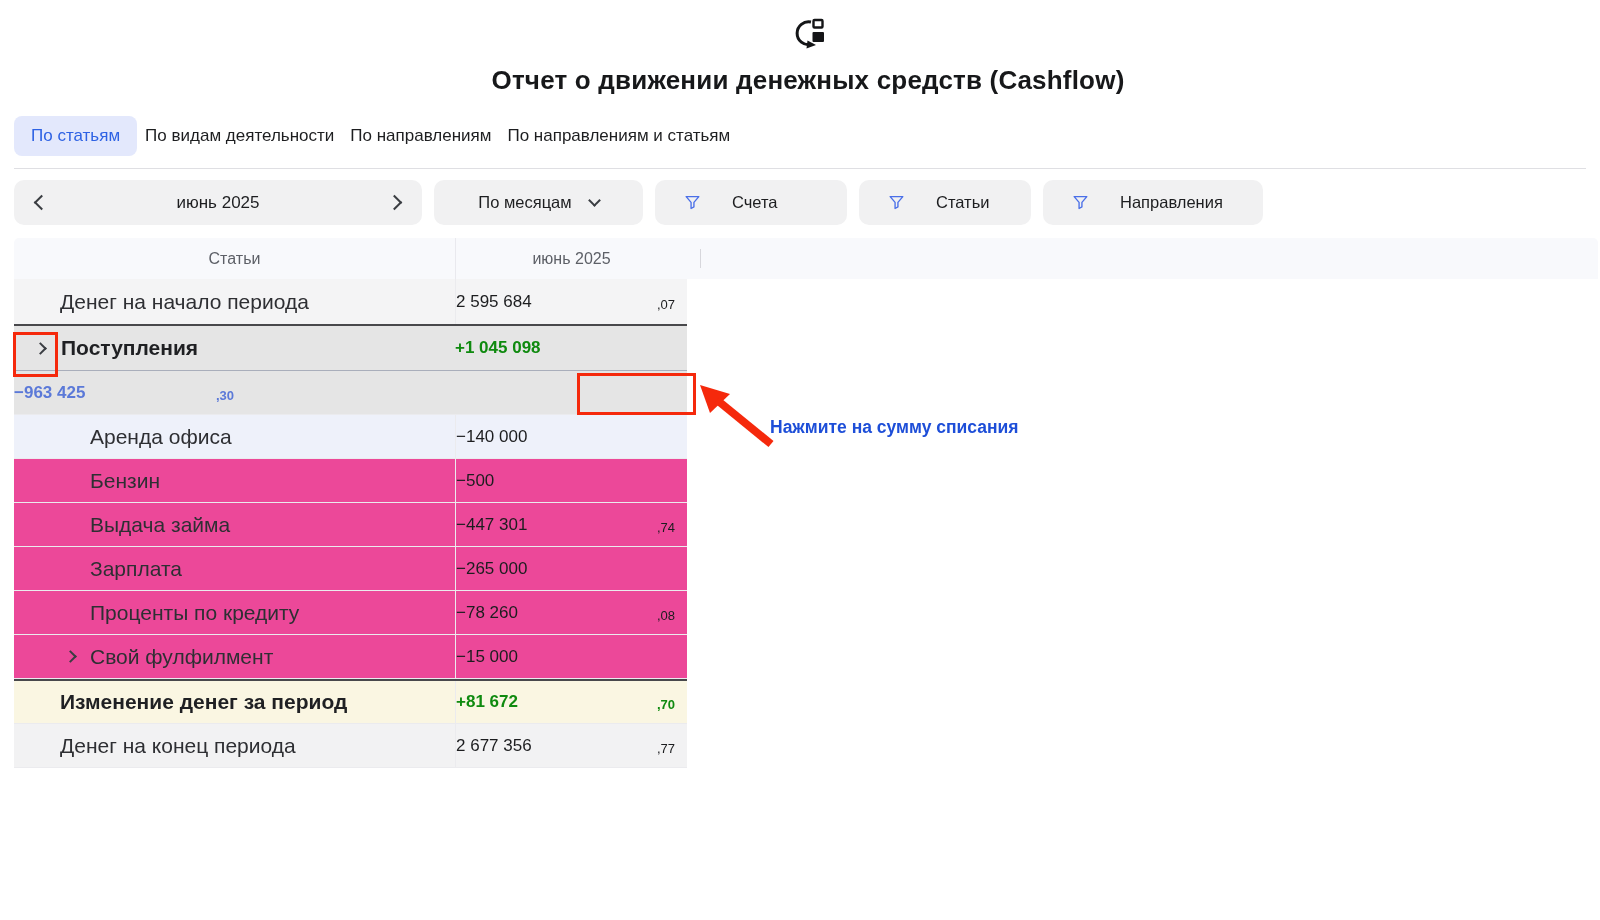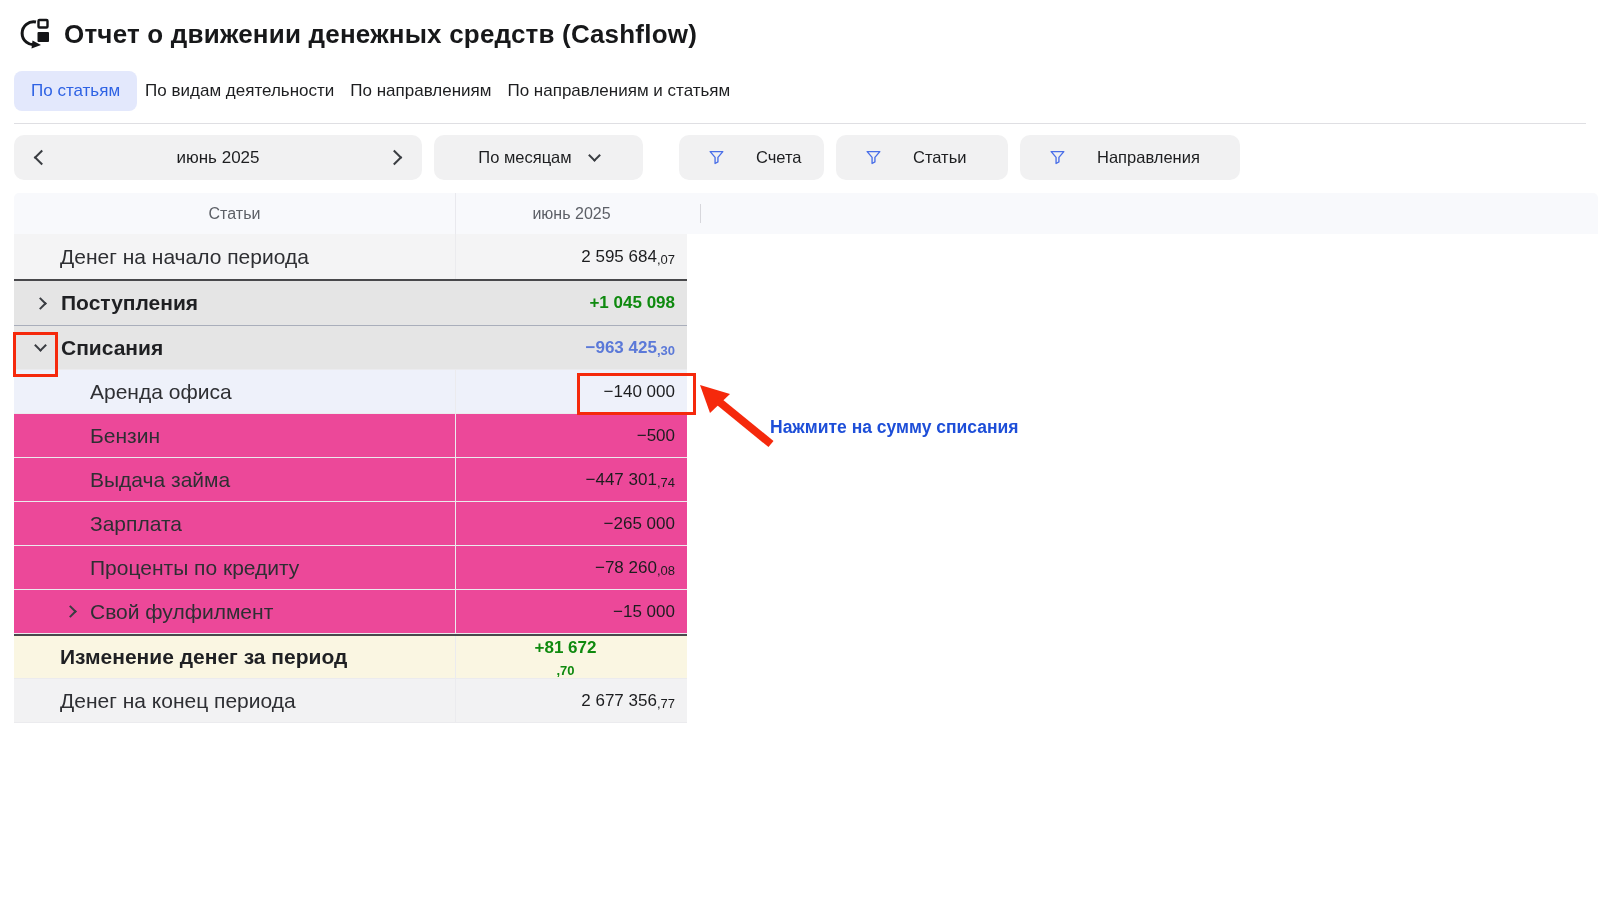--- a/index.html
+++ b/index.html
@@ -1,74 +1,74 @@
 <!DOCTYPE html>
 <html><head>
 <meta charset="utf-8">
 <style>
   * { margin:0; padding:0; box-sizing:border-box; }
   html,body { width:1600px; height:920px; background:#ffffff; font-family:"Liberation Sans", sans-serif; }
   .page { position:relative; width:1600px; height:920px; overflow:hidden; }
 
   
-  .app-header { display:flex; align-items:center; gap:14px; padding:17px 0 0 16px; }
+  .app-header { display:flex; align-items:center; gap:14px; padding:17px 0 0 16px;flex-direction:column; }
   .app-header h1 { font-size:26px; font-weight:700; color:#17181a; letter-spacing:.2px; }
   .title-icon { width:34px; height:34px; flex:0 0 auto; }
 
   
   .tabs { display:flex; align-items:center; margin:20px 0 0 14px; }
   .tab { font-size:17px; color:#1d1e20; padding:10px 8px; border-radius:8px; cursor:pointer; white-space:nowrap; }
   .tab.active { background:#e3e8fc; color:#2e62e4; padding:10px 17px; }
 
   .divider { height:1px; background:#dfdfe3; margin:12px 14px 0 14px; }
 
   
   .toolbar { display:flex; align-items:center; gap:12px; margin:11px 0 0 14px; }
   .pill { height:45px; background:#f1f1f2; border-radius:10px; display:flex; align-items:center; font-size:16.5px; color:#1d1e20; cursor:pointer; }
   .pill-date { width:408px; justify-content:space-between; padding:0 22px; }
   .pill-date .period-label { font-size:17px; }
   .pill-dropdown { width:209px; justify-content:center; gap:18px; }
   .pill-filter { justify-content:flex-start; padding-left:28px; gap:30px; }
-  .pill-filter.w1 { width:145px;margin-left:24px; }
+  .pill-filter.w1 { width:192px; }
   .pill-filter.w2 { width:172px; }
   .pill-filter.w3 { width:220px; }
 
   .chev { display:inline-block; width:9px; height:9px; border-right:2px solid #3a3d42; border-bottom:2px solid #3a3d42; }
   .chev.right { transform:rotate(-45deg); }
   .chev.down  { transform:rotate(45deg); margin-top:-4px; }
   .chev.left  { transform:rotate(135deg); }
   .chev.big { width:11px; height:11px; border-width:2.2px; }
 
   
   .table { margin:13px 0 0 14px; width:1584px; }
   .thead { position:relative; display:flex; height:41px; background:#f8f9fc; border-radius:5px 5px 0 0; align-items:center; }
   .th { font-size:16px; color:#5d6067; text-align:center; }
   .th-articles { width:441px; }
   .th-period { width:232px; border-left:1px solid #e9e9ee; height:100%; display:flex; align-items:center; justify-content:center; }
   .th-tick { position:absolute; left:686px; top:11px; width:1px; height:19px; background:#d7d7dc; }
 
   .row { display:flex; width:673px; height:44px; border-bottom:1px solid #ebebee; background:#ec4899; }
   .cell { display:flex; align-items:center; white-space:nowrap; }
   .cell.label { width:441px; padding-left:46px; font-size:21px; color:#2e2f33; }
-  .cell.value { width:232px; justify-content:flex-end; padding-right:12px; font-size:17px; color:#1c1d1f; border-left:1px solid #ebebee; }
+  .cell.value { width:232px; justify-content:space-between; padding-right:12px; font-size:17px; color:#1c1d1f; border-left:1px solid #ebebee; }
   .cell.value .dec { font-size:13px; padding-top:5px; }
 
   .r-opening { height:47px; background:#f4f4f5; border-bottom:2px solid #48484b; }
   .r-group { background:#e5e5e5; }
   .r-group .cell.label { font-weight:700; color:#1f2023; padding-left:22px; }
   .r-group .cell.value { font-weight:700; border-left:none; }
   .r-inflow { height:45px; border-bottom:1px solid #a9aebb; }
   .r-group .chev { margin-right:16px; }
   .r-sub .cell.label { padding-left:76px; }
   .r-subgroup .cell.label { padding-left:52px; }
   .r-subgroup .chev { margin-right:15px; }
   .r-hover { background:#eef1fa; }
   .r-change { height:45px; background:#faf6e2; border-top:2px solid #48484b; }
   .r-change .cell.label { font-weight:700; color:#1f2023; }
-  .r-change .cell.value { font-weight:700;flex-direction:column; }
+  .r-change .cell.value { font-weight:700; }
   .r-closing { background:#f2f2f3; }
 
   .val-green { color:#0f8a0f !important; }
   .val-blue  { color:#5b79d8 !important; }
 
   
   .red-box { position:absolute; border:3px solid #f5290c; background:transparent; pointer-events:none; }
   .red-box.chev-box { left:13px; top:332px; width:45px; height:45px; }
   .red-box.value-box { left:577px; top:373px; width:119px; height:42px; }
   .annot-arrow { position:absolute; left:697px; top:382px; pointer-events:none; }
@@ -148,24 +148,20 @@
           <span class="chev right"></span>
           <span>Поступления</span>
         </div>
       <div class="cell value val-green">
           <span>+1 045 098</span>
           <span class="dec"></span>
         </div>
     </div>
 
     <div class="row r-group">
-      <div class="cell label">
-          <span class="chev down"></span>
-          <span>Списания</span>
-        </div>
       <div class="cell value val-blue">
           <span>−963 425</span>
           <span class="dec">,30</span>
         </div>
     </div>
 
     <div class="row r-sub r-hover">
       <div class="cell label">Аренда офиса</div>
       <div class="cell value">
           <span>−140 000</span>

